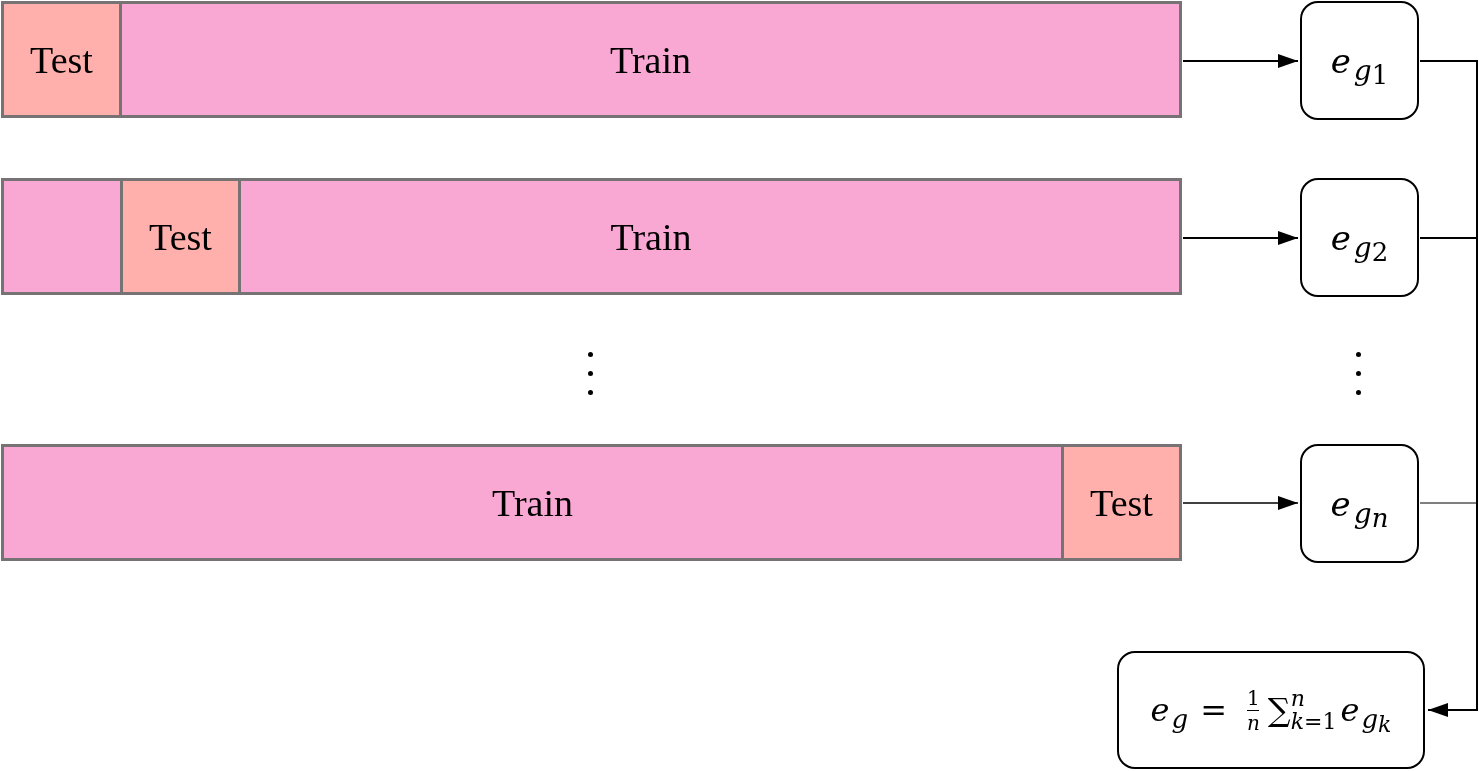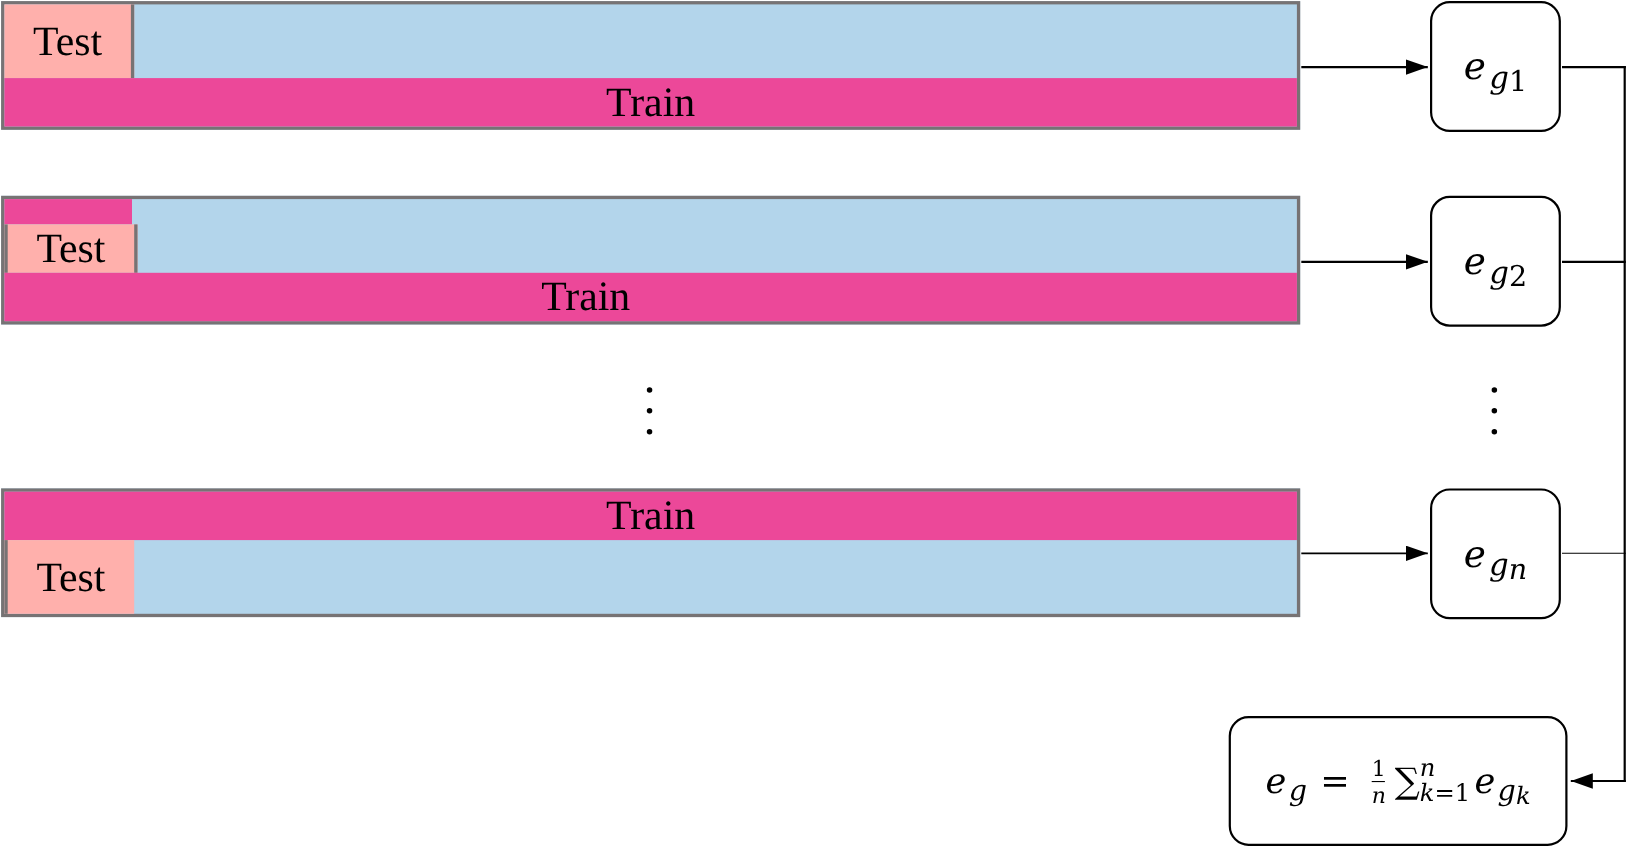--- a/index.html
+++ b/index.html
@@ -1,22 +1,22 @@
 <!DOCTYPE html>
 <html><head>
 <meta charset="utf-8">
 <style>
   html, body { margin:0; padding:0; background:#ffffff; }
   body { width:1479px; height:771px; position:relative; overflow:hidden;
          font-family:"DejaVu Serif", "Liberation Serif", serif; color:#000; }
   .fold { position:absolute; left:1px; width:1181px; height:117px;
-          box-sizing:border-box; border:3px solid #777374; display:flex; background:#b3d5eb;flex-direction:column; }
+          box-sizing:border-box; border:3px solid #777374; display:flex; background:#b3d5eb; }
   .seg { height:100%; display:flex; align-items:center; justify-content:center;
          box-sizing:border-box; font-size:38px; font-family:"Liberation Serif", serif; }
-  .seg.train { background:#ec4899; }
+  .seg.train { background:#f9a8d4; }
   .seg.test { background:#ffb0ac; }
   .seg.bl { border-left:3px solid #777374; }
   .seg.br { border-right:3px solid #777374; }
   .ebox { position:absolute; left:1300px; width:119px; height:119px; box-sizing:border-box;
           border:2px solid #000; border-radius:18px; background:#fff;
           display:flex; align-items:center; justify-content:center;
           font-family:"DejaVu Serif", serif; font-style:italic; font-size:34px; }
   .ebox .sub1 { font-size:28px; position:relative; top:10px; margin-left:3px; }
   .ebox .sub2 { font-size:26px; font-style:normal; position:relative; top:14px; }
   .ebox .sub2.it { font-style:italic; }

